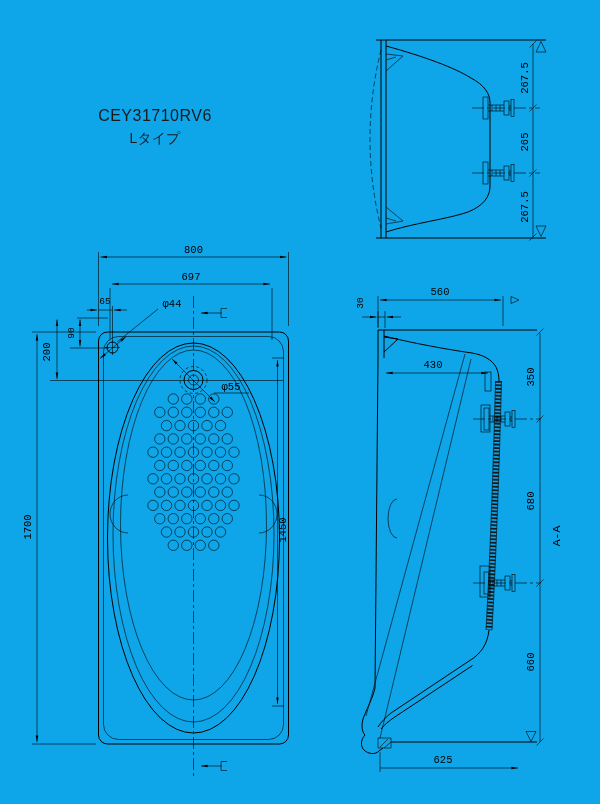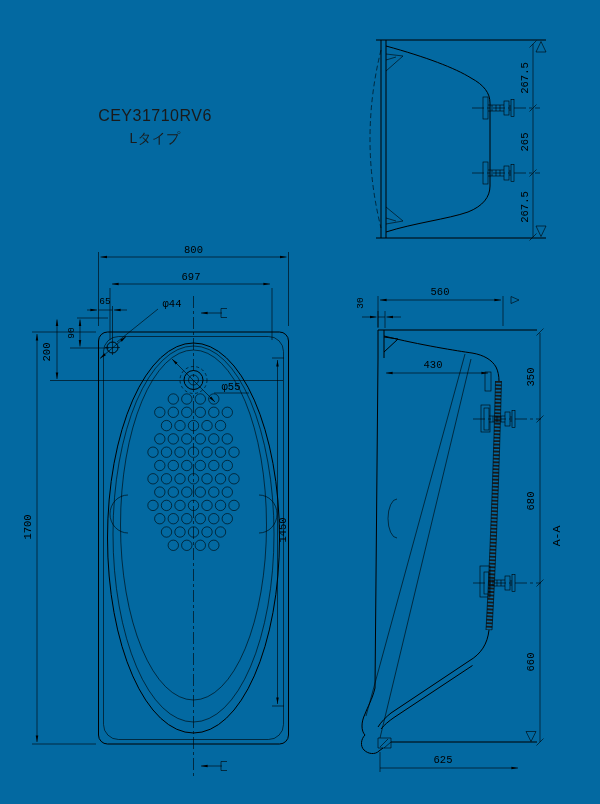--- a/index.html
+++ b/index.html
@@ -1,16 +1,16 @@
 <!DOCTYPE html>
 <html><head>
 <meta charset="utf-8">
 <style>
   html,body{margin:0;padding:0;background:#fff;}
-  .sheet{width:600px;height:804px;background:#0369a1;position:relative;overflow:hidden;}
+  .sheet{width:600px;height:804px;background:#0ea5e9;position:relative;overflow:hidden;}
   svg{display:block;}
   .ln{fill:none;stroke:#000;stroke-width:1;}
   .thin{fill:none;stroke:#000;stroke-width:0.6;}
   .dash{stroke-dasharray:5 3;}
   .ddash{stroke-dasharray:3 2.5;}
   .cl{stroke-dasharray:12 3 3 3;}
   .band{fill:none;stroke:#1a1a1a;stroke-width:6;stroke-dasharray:1.8 1.7;}
   .dt{font-family:"Liberation Mono","DejaVu Sans Mono",monospace;font-size:10.5px;fill:#000;text-anchor:middle;}
   .dts{font-family:"Liberation Mono","DejaVu Sans Mono",monospace;font-size:9.5px;fill:#000;text-anchor:middle;}
   .ttl{font-family:"Liberation Sans","DejaVu Sans",sans-serif;font-size:16px;fill:#1a1a1a;text-anchor:middle;letter-spacing:0.5px;}

